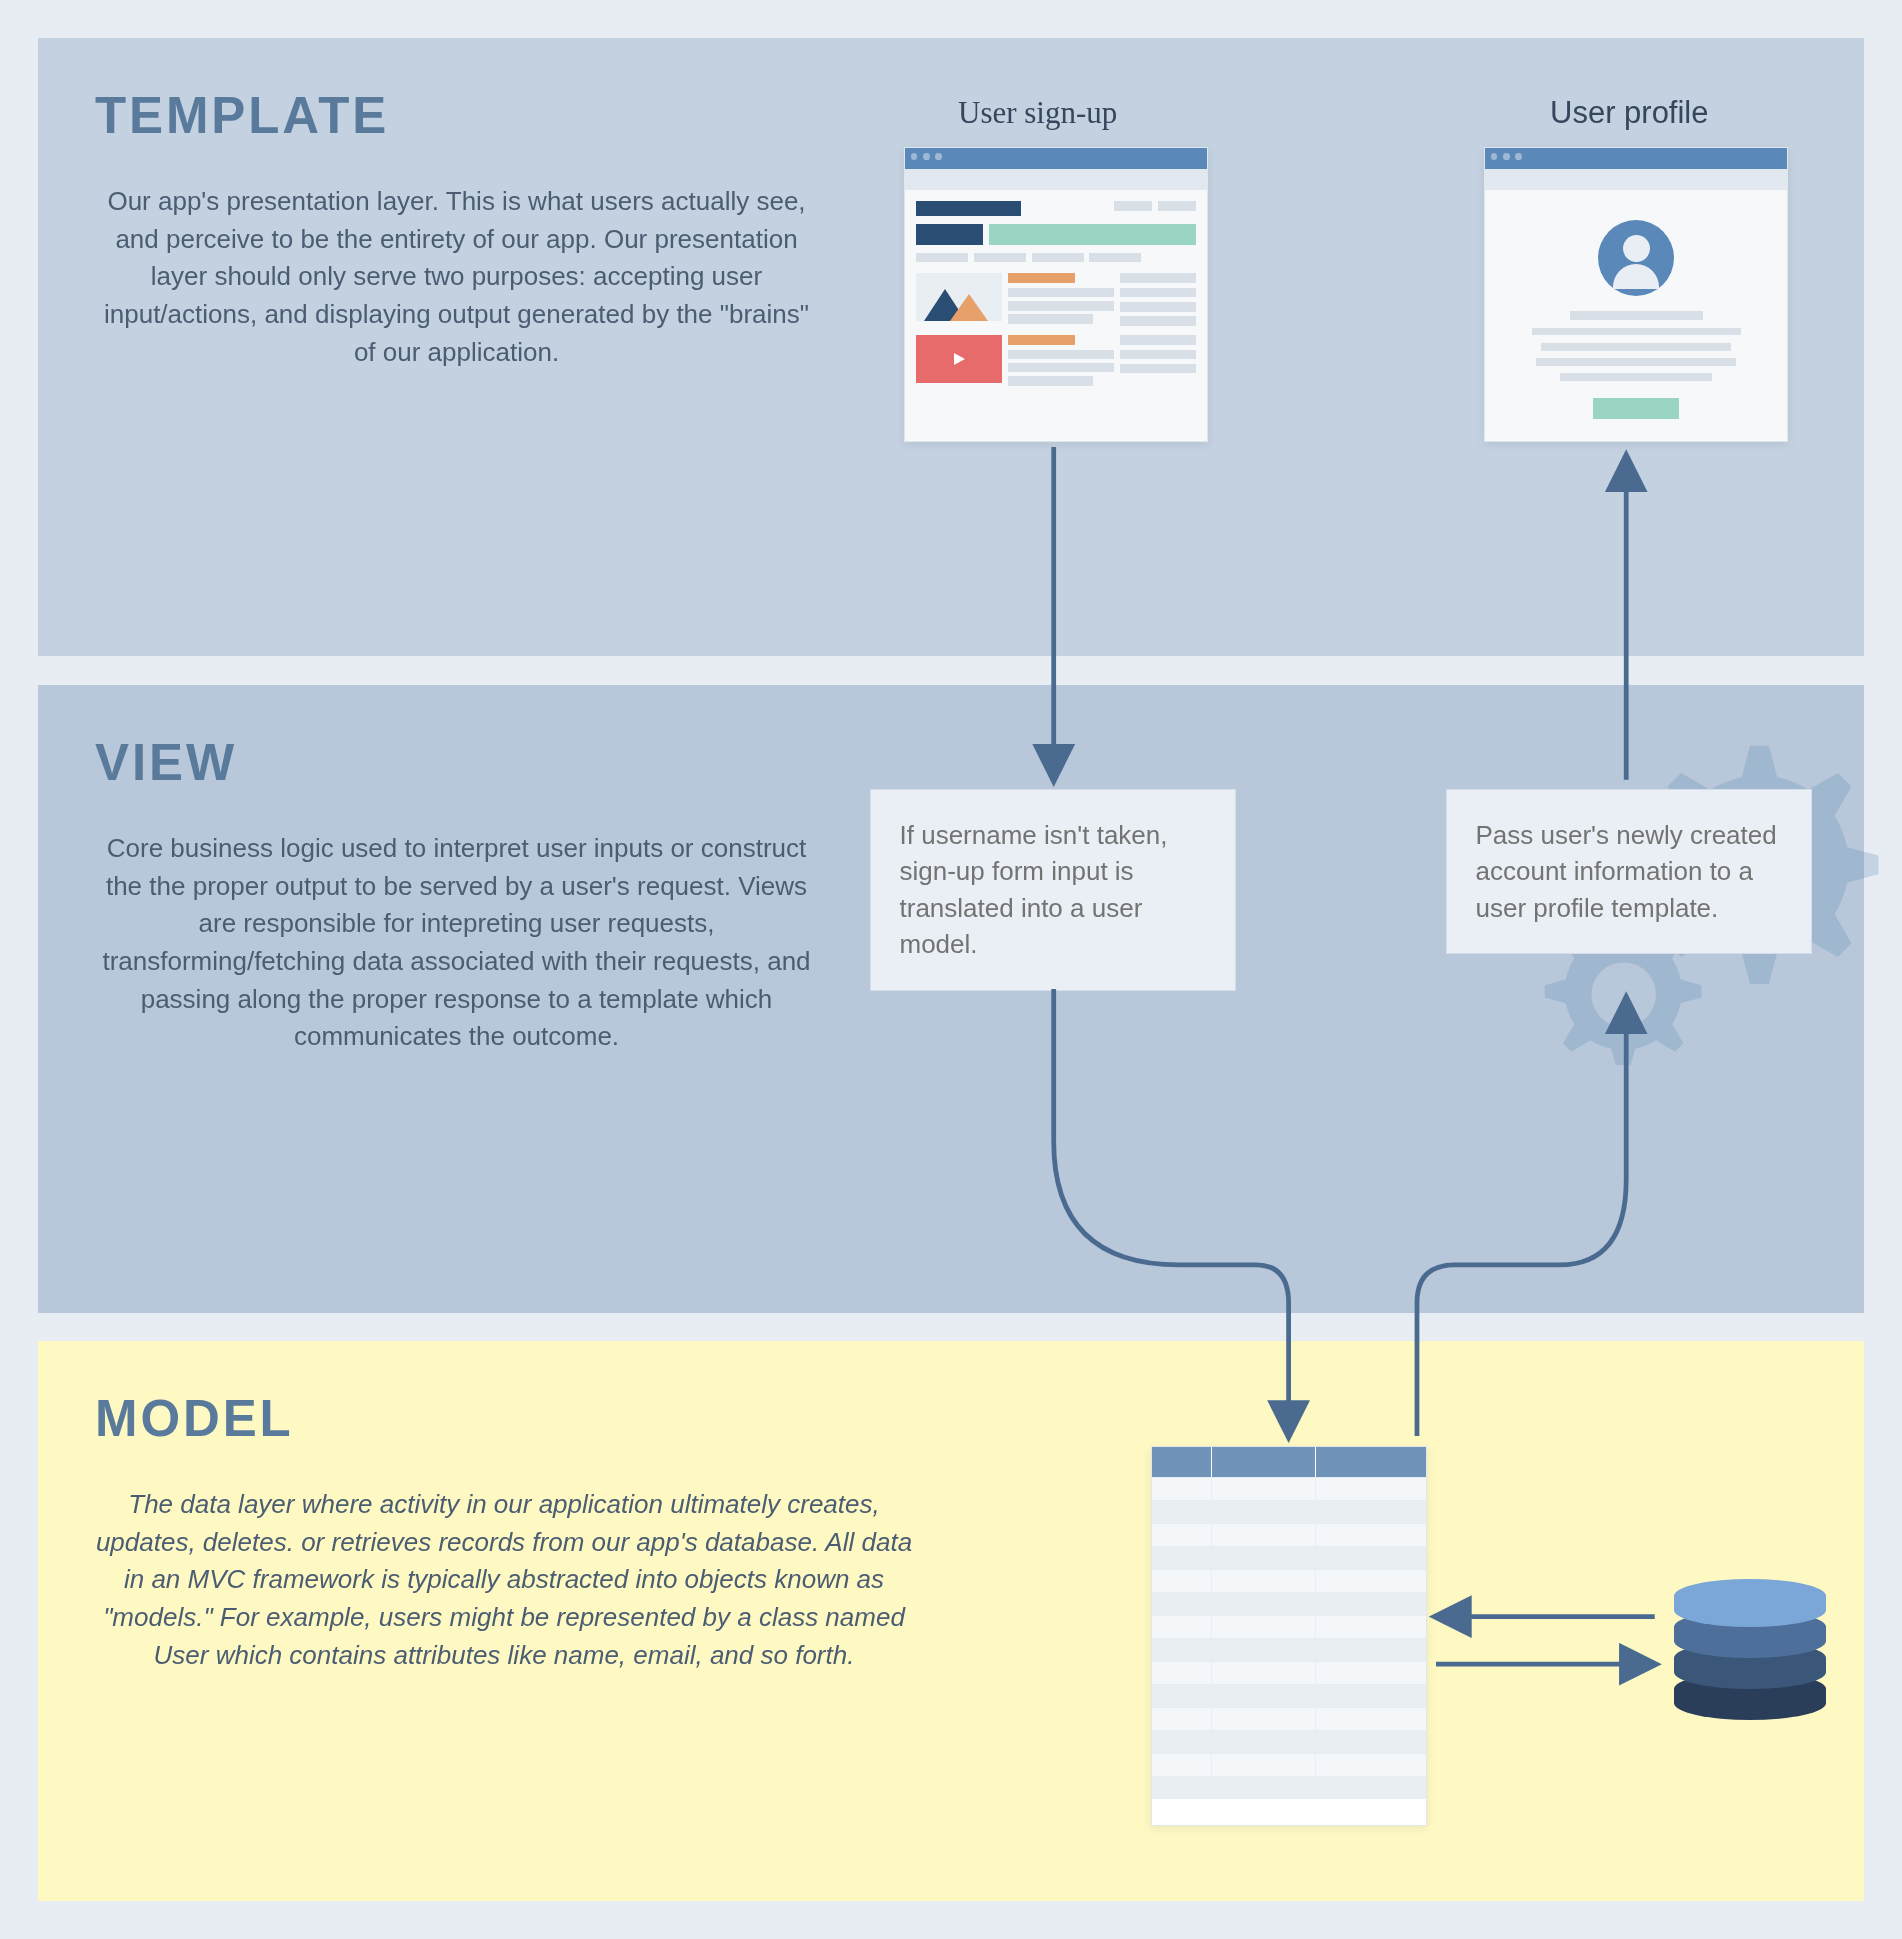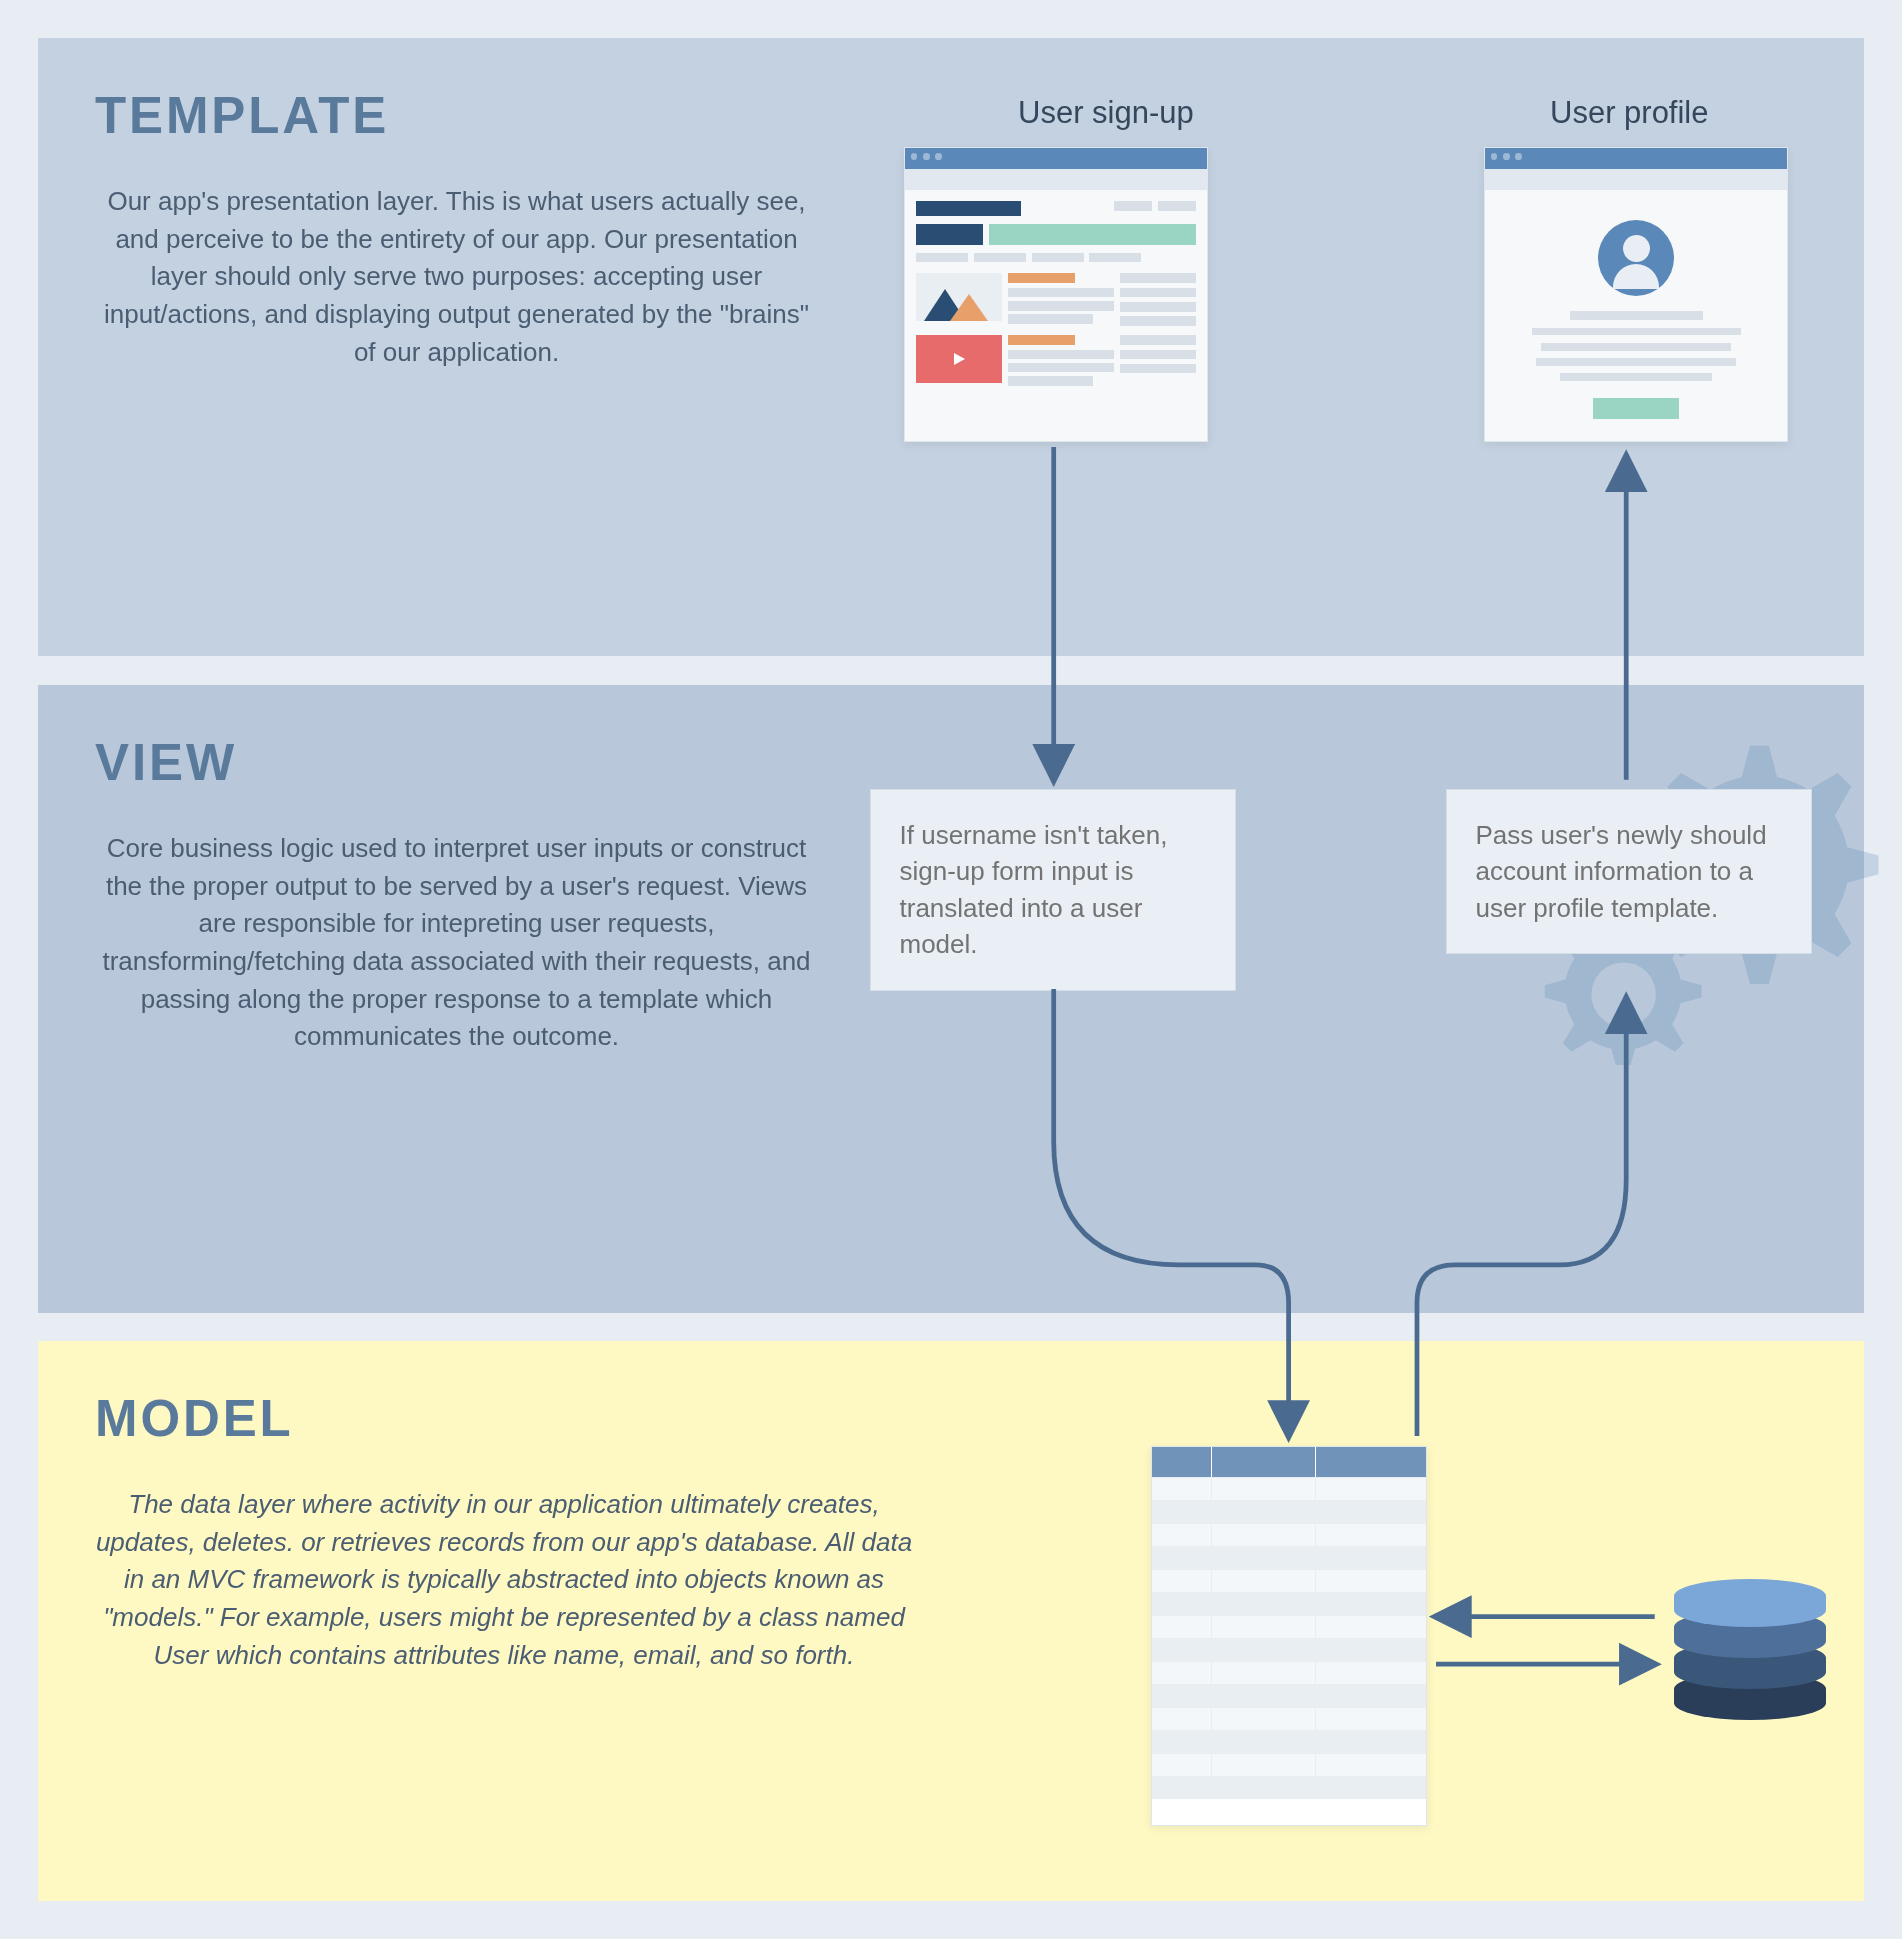--- a/index.html
+++ b/index.html
@@ -53,21 +53,21 @@
   }
   .section-model .section-body { max-width: 818px; font-style: italic; }
 
   
   .signup-label, .profile-label {
     position: absolute;
     font-size: 31px;
     color: #35475c;
     top: 57px;
   }
-  .signup-label { left: 980px; }
+  .signup-label { left: 920px; font-family: Liberation Serif, serif; }
   .profile-label { left: 1512px; }
 
   
   .browser {
     position: absolute;
     top: 109px;
     width: 304px;
     background: #f6f8fa;
     border: 1.9px solid #dfe6ee;
     box-shadow: 0 2.9px 9.5px rgba(0,0,0,0.08);
@@ -339,21 +339,21 @@
       <div class="prof-line" style="width:133px;height:9.5px"></div>
       <div class="prof-line" style="width:209px"></div>
       <div class="prof-line" style="width:190px"></div>
       <div class="prof-line" style="width:200px"></div>
       <div class="prof-line" style="width:152px"></div>
       <div class="prof-btn"></div>
     </div>
   </div>
 
   <div class="viewbox viewbox-1">If username isn't taken, sign-up form input is translated into a user model.</div>
-  <div class="viewbox viewbox-2">Pass user's newly should account information to a user profile template.</div>
+  <div class="viewbox viewbox-2">Pass user's newly created account information to a user profile template.</div>
 
   <div class="table-mock">
     <div class="table-head">
         <div></div>
         <div></div>
         <div></div>
       </div>
     <div class="table-row">
         <div></div>
         <div></div>

